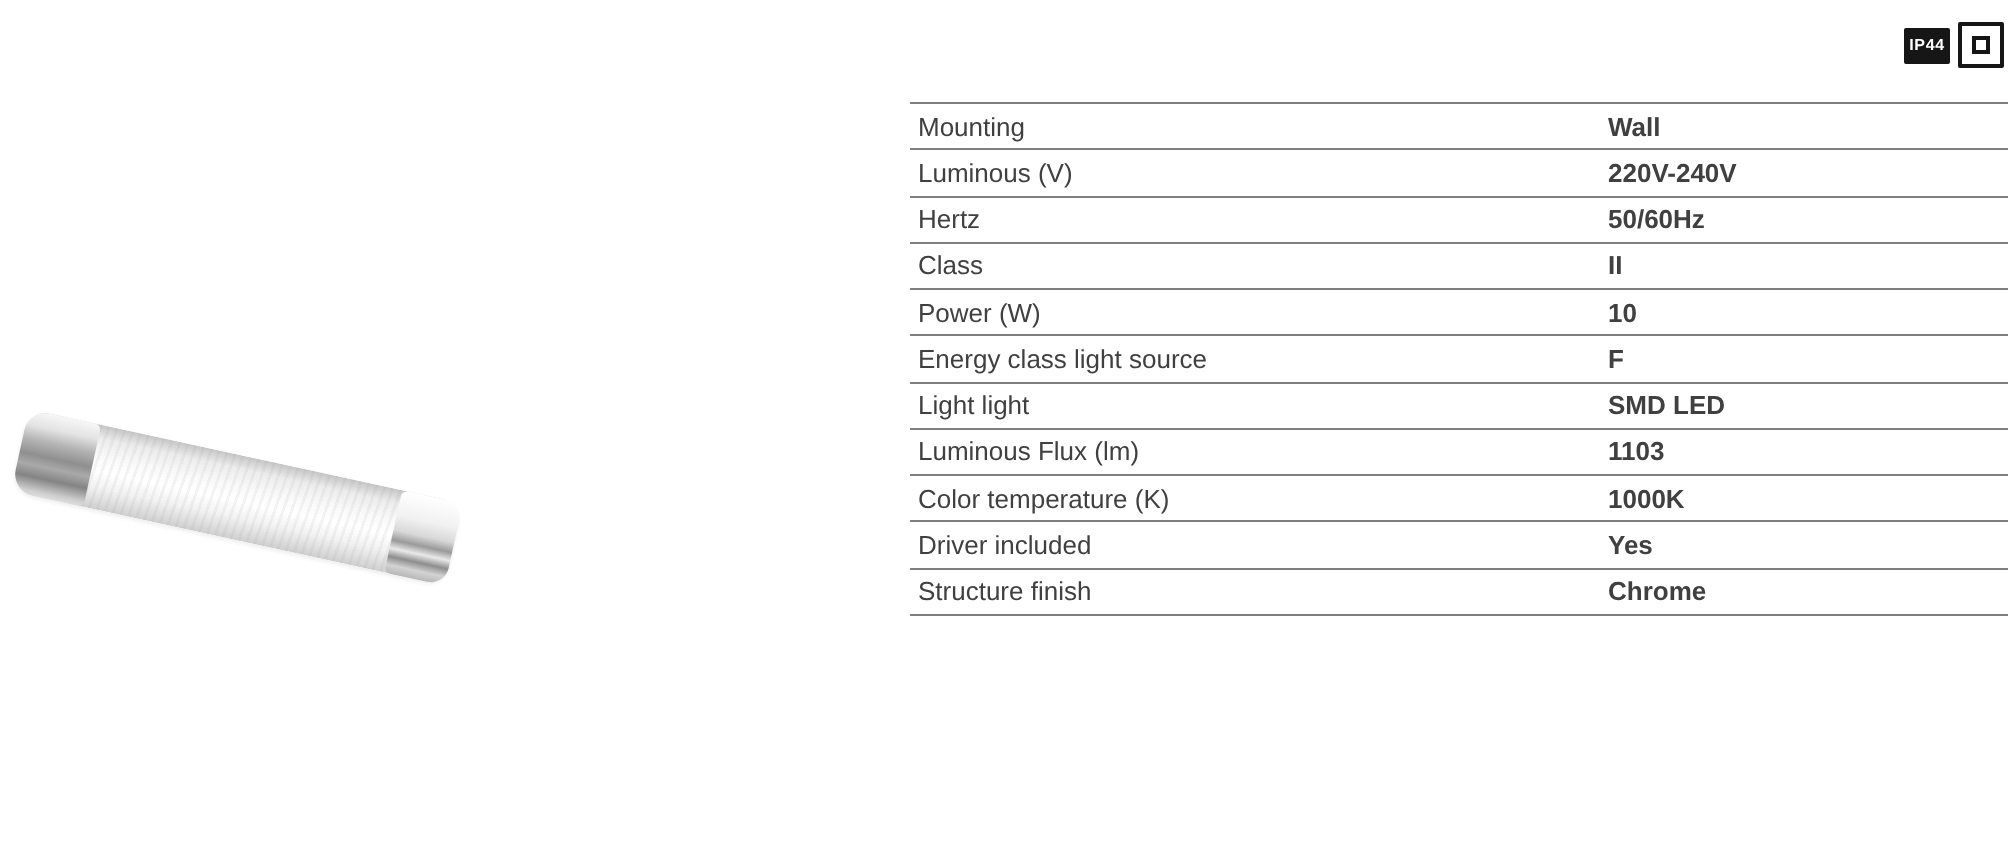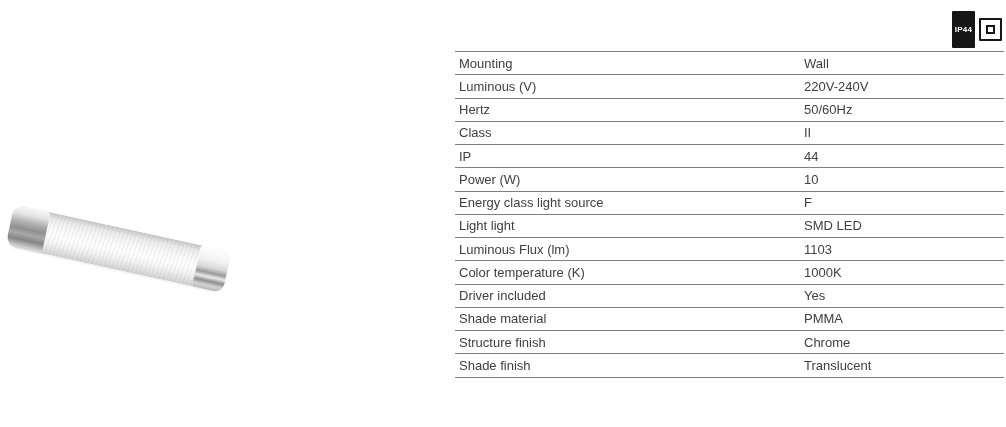--- a/index.html
+++ b/index.html
@@ -20,21 +20,21 @@
   .badges {
     position: absolute;
     top: 11px;
     left: 952px;
     display: flex;
     gap: 4px;
     align-items: center;
   }
   .badge-ip {
     width: 23px;
-    height: 37px;
+    height: 18px;
     background: #161616;
     color: #ffffff;
     font-size: 8px;
     font-weight: bold;
     letter-spacing: 0.3px;
     display: flex;
     align-items: center;
     justify-content: center;
     box-sizing: border-box;
     border-radius: 1px;
@@ -128,20 +128,21 @@
     white-space: nowrap;
     overflow: hidden;
   }
   .spec-table { border-bottom: 1px solid #7f7f7f; }
   .spec-table td.label-cell {
     width: 345px;
     padding-left: 4px;
   }
   .spec-table td.value-cell {
     width: 200px;
+    font-weight: bold;
   }
 </style>
 </head>
 <body>
 
 <div class="stage">
 
   <div class="badges">
     <div class="badge-ip">IP44</div>
     <div class="badge-class2">
@@ -172,24 +173,20 @@
         <tr>
           <td class="label-cell">Hertz</td>
           <td class="value-cell">50/60Hz</td>
         </tr>
 
         <tr>
           <td class="label-cell">Class</td>
           <td class="value-cell">II</td>
         </tr>
 
-        <tr>
-          <td class="label-cell">IP</td>
-          <td class="value-cell">44</td>
-        </tr>
 
         <tr>
           <td class="label-cell">Power (W)</td>
           <td class="value-cell">10</td>
         </tr>
 
         <tr>
           <td class="label-cell">Energy class light source</td>
           <td class="value-cell">F</td>
         </tr>
@@ -209,30 +206,22 @@
           <td class="value-cell">1000K</td>
         </tr>
 
 
         <tr>
           <td class="label-cell">Driver included</td>
           <td class="value-cell">Yes</td>
         </tr>
 
 
-        <tr>
-          <td class="label-cell">Shade material</td>
-          <td class="value-cell">PMMA</td>
-        </tr>
 
         <tr>
           <td class="label-cell">Structure finish</td>
           <td class="value-cell">Chrome</td>
         </tr>
 
-        <tr>
-          <td class="label-cell">Shade finish</td>
-          <td class="value-cell">Translucent</td>
-        </tr>
       </tbody>
   </table>
 
 </div>
 
 </body></html>

